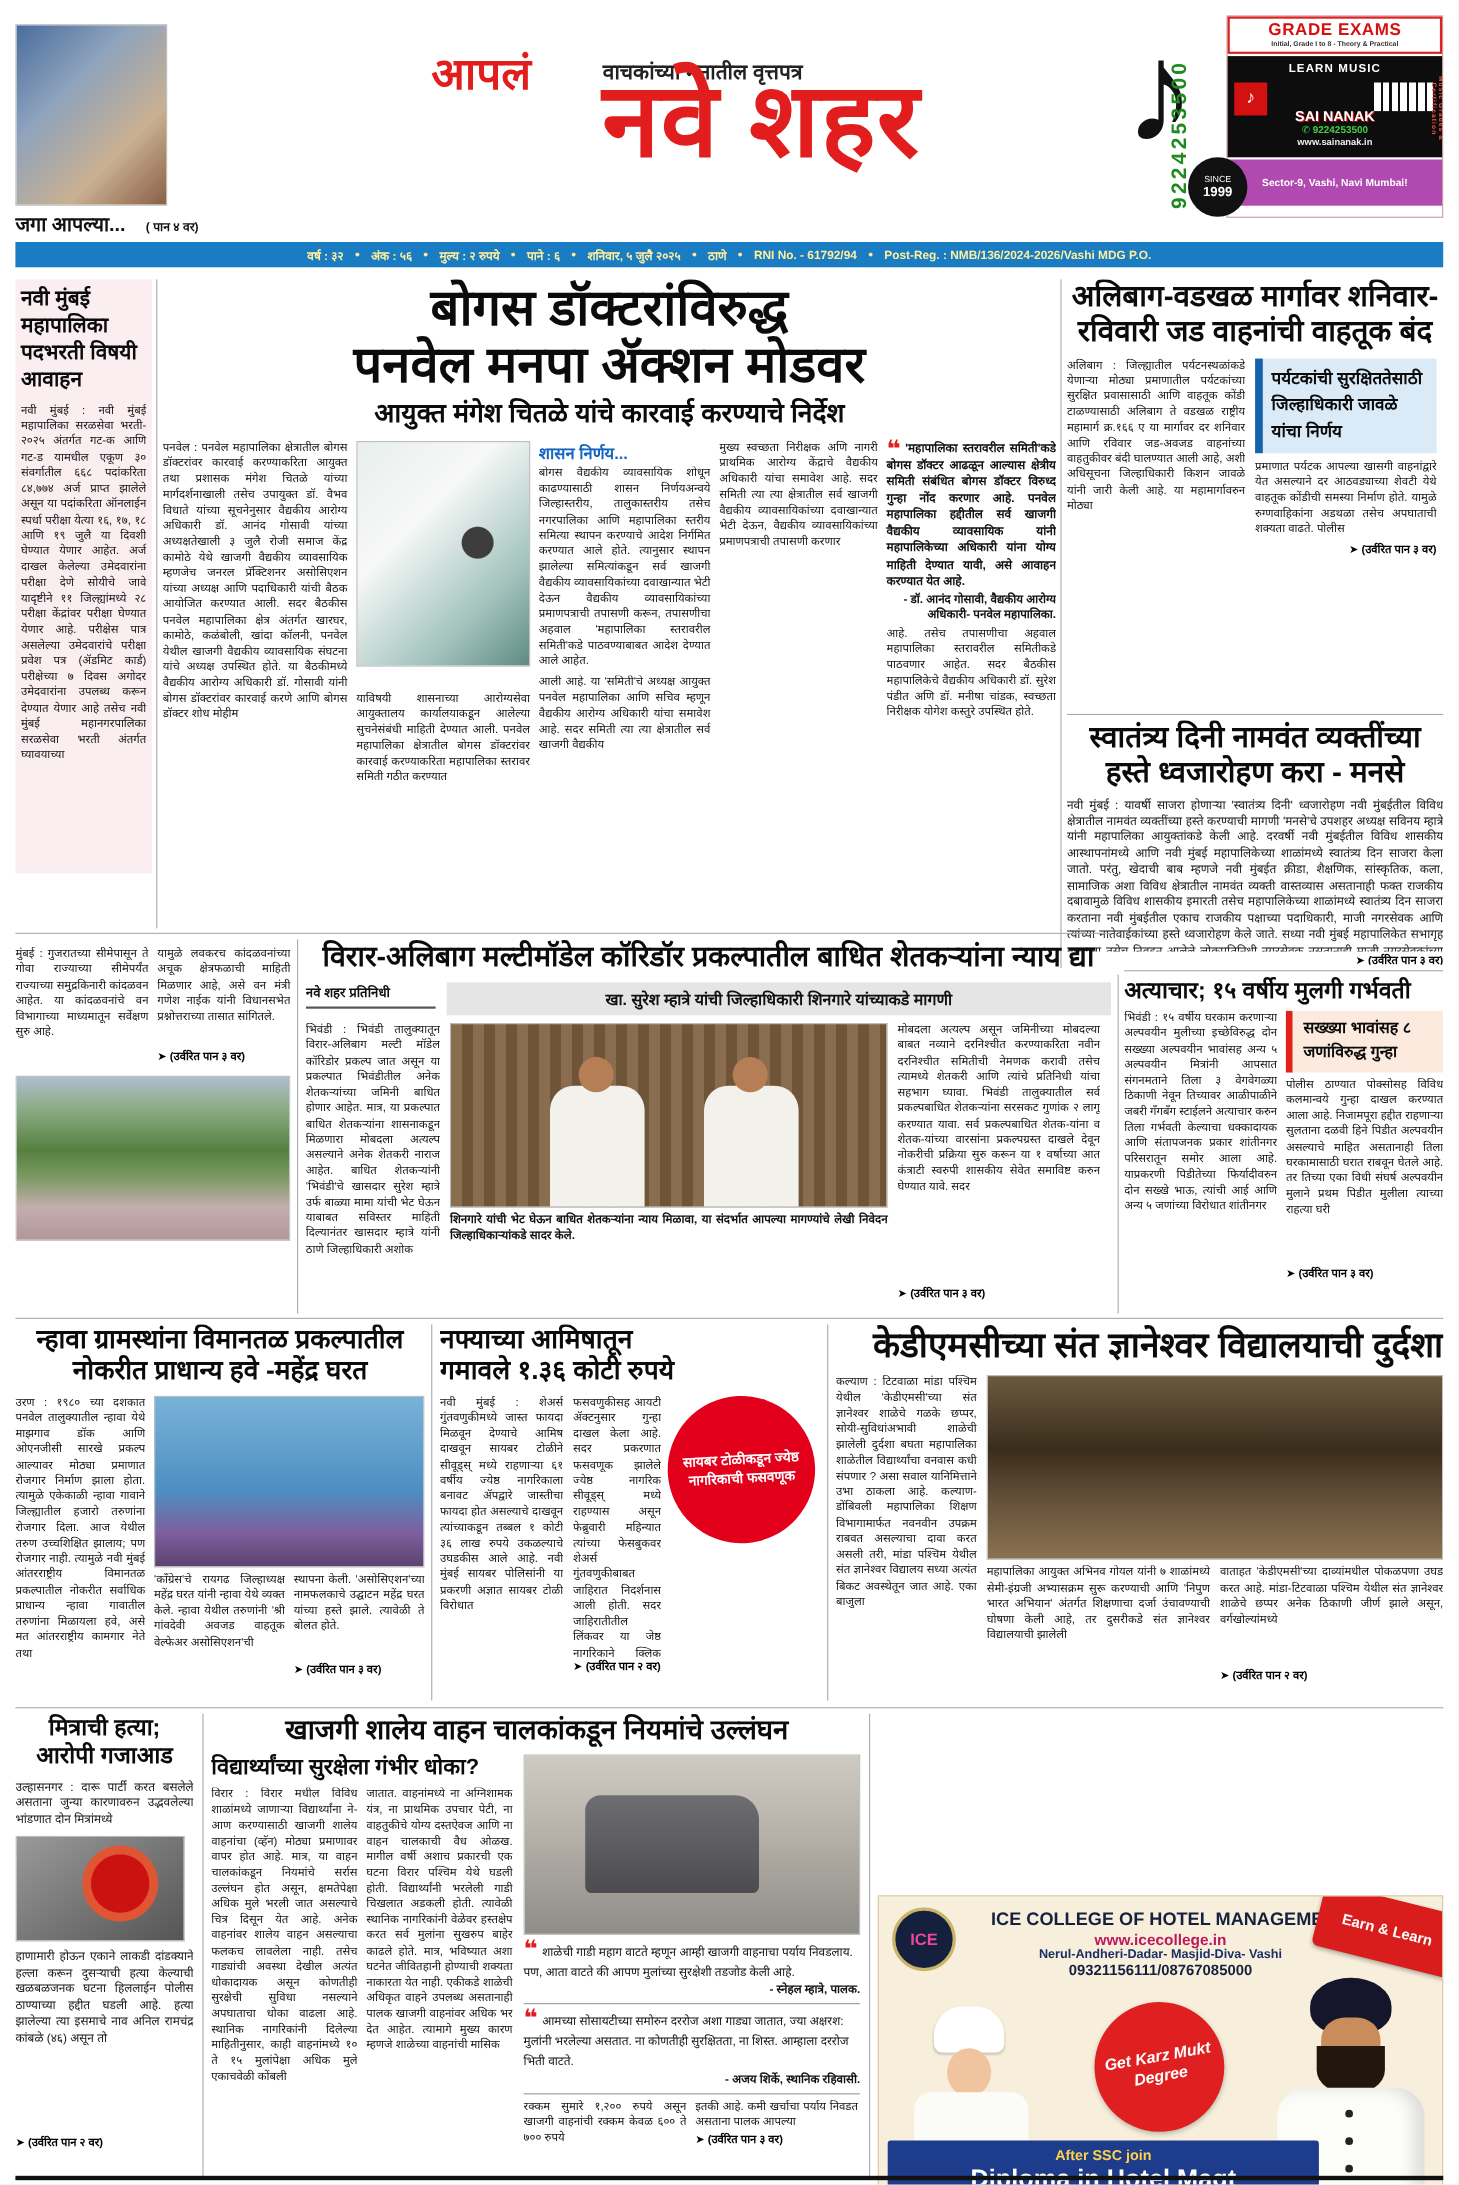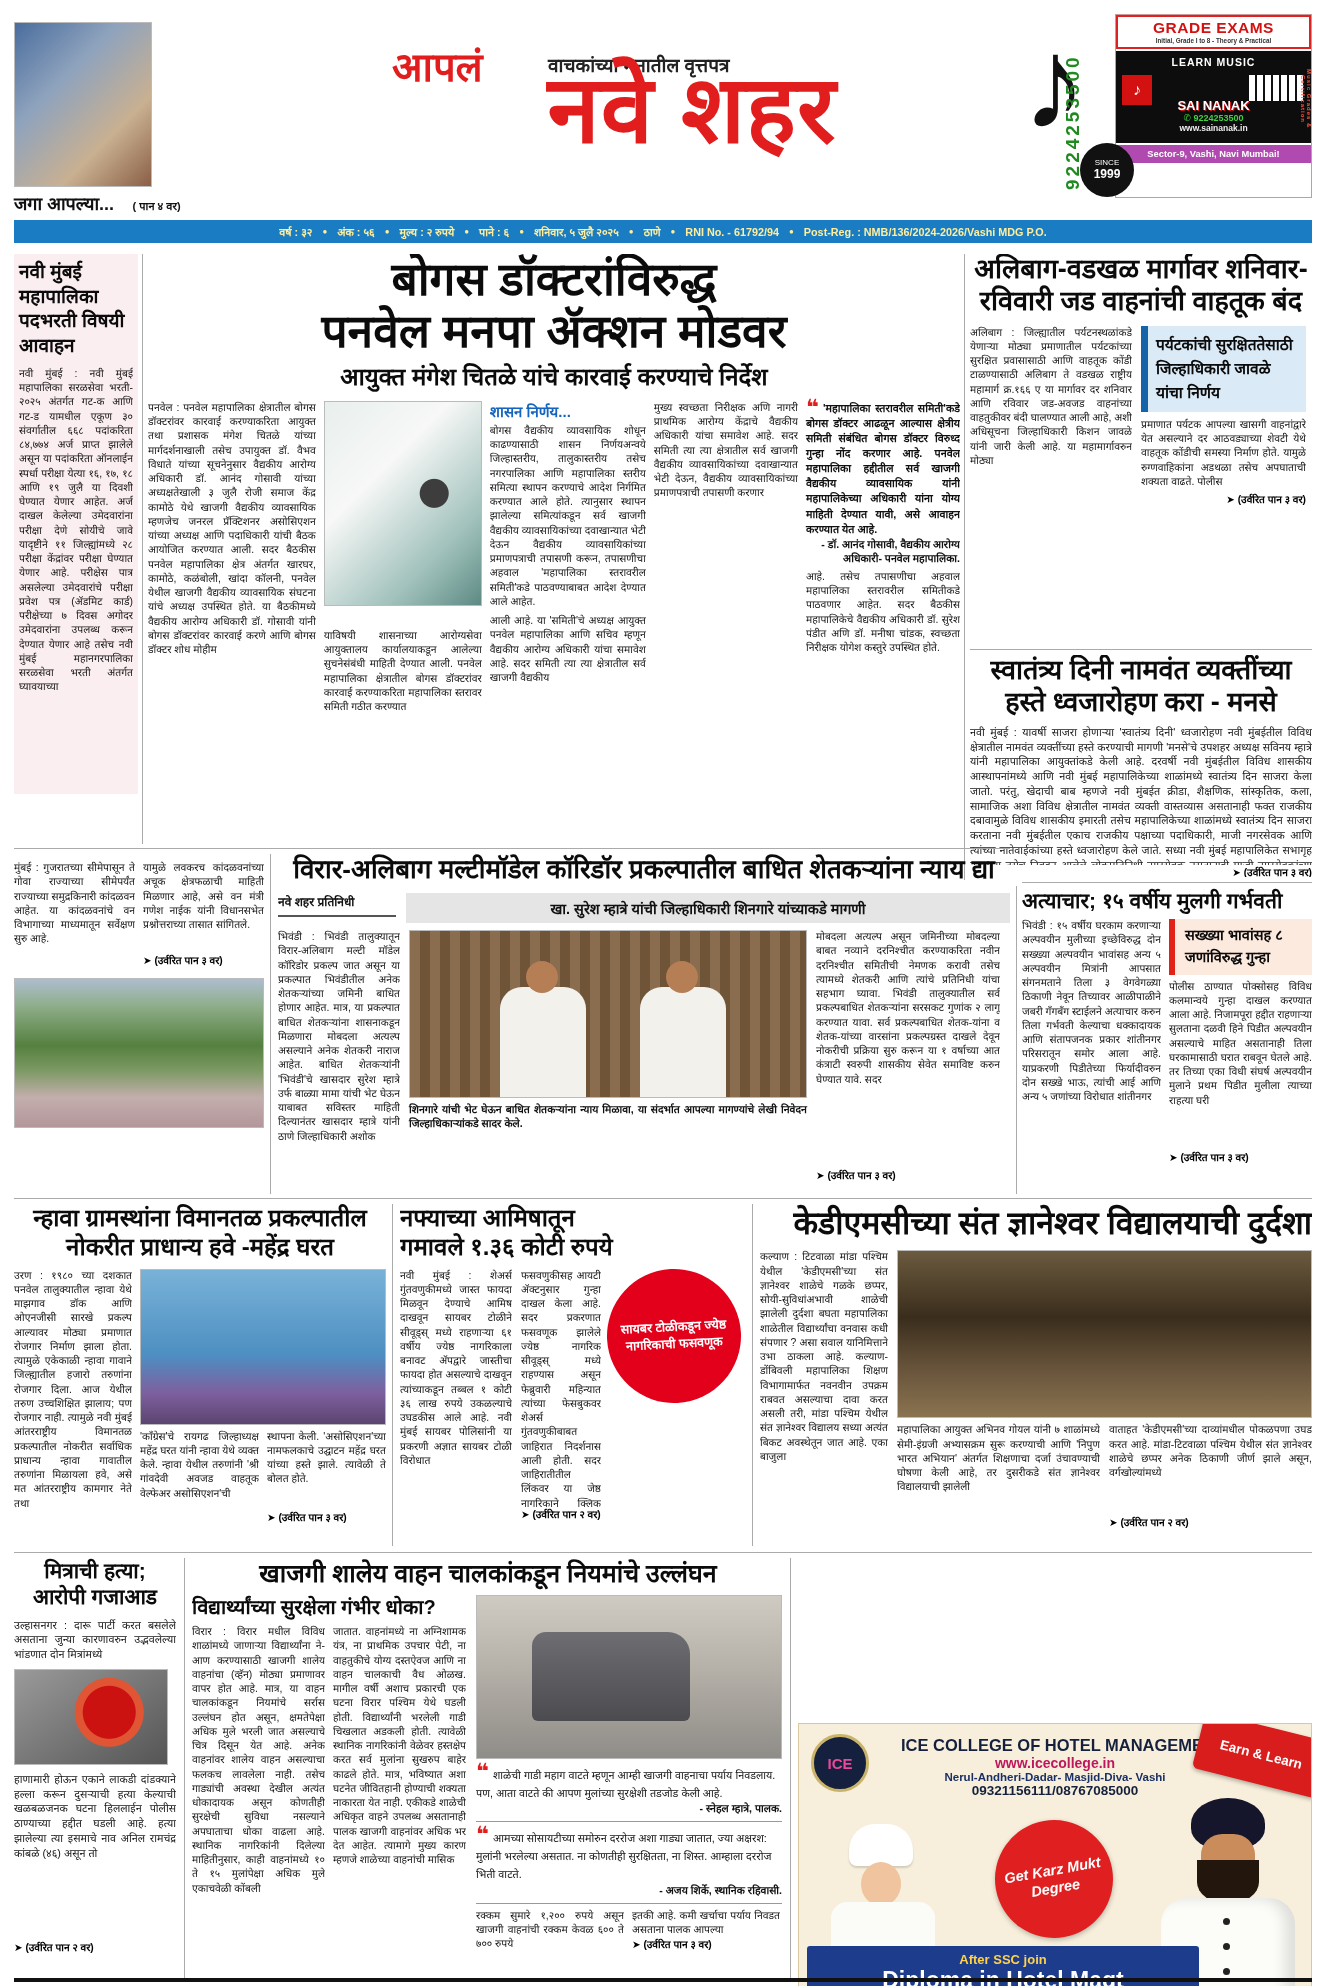--- a/index.html
+++ b/index.html
@@ -46,21 +46,21 @@
 .sai .grade .g1{color:#d41111;font-weight:800;font-size:15.5px;letter-spacing:.5px}
 .sai .grade .g2{color:#333;font-size:6.3px;font-weight:bold}
 .sai .blk{position:relative;background:#0d0d0d;height:92px;margin-top:2px;color:#fff;text-align:center;overflow:hidden}
 .sai .lm{color:#fff;font-weight:800;font-size:10.5px;padding-top:5px;letter-spacing:1px}
 .sai .rs{position:absolute;left:6px;top:24px;width:30px;height:30px;background:#d41111;color:#fff;font-size:16px;line-height:30px}
 .sai .keys{position:absolute;right:6px;top:24px;width:56px;height:26px;background:repeating-linear-gradient(90deg,#fff 0 6px,#111 6px 8px)}
 .sai .nm{margin-top:30px;font-weight:800;font-size:13px;color:#fff;text-shadow:1px 1px 0 #d41111}
 .sai .phn{color:#42d142;font-size:9px;font-weight:bold}
 .sai .web{color:#eee;font-size:8.5px;font-weight:bold}
 .sai .vert{position:absolute;right:-1px;top:4px;writing-mode:vertical-rl;font-size:6px;color:#ff5544;font-weight:bold;letter-spacing:1px}
-.sai .addr{background:#b04ab0;color:#fff;font-weight:800;font-size:9.3px;text-align:center;padding:4px 1px;margin-top:2px}
+.sai .addr{background:#b04ab0;color:#fff;font-weight:800;font-size:9.3px;text-align:center;padding:16px 1px;margin-top:2px}
 .since{position:absolute;width:54px;height:54px;border-radius:50%;background:#111;color:#fff;text-align:center;display:flex;flex-direction:column;justify-content:center;line-height:1.1}
 .since .s1{font-size:8px}.since .s2{font-size:12px;font-weight:800}
 
 .ice{background:#f7efdb;border:1px solid #d8c9a0;overflow:hidden;position:relative}
 .ice .logo{position:absolute;left:12px;top:10px;width:58px;height:58px;border-radius:50%;background:#14203d;color:#ec4899;font-weight:800;font-size:15px;display:flex;align-items:center;justify-content:center;border:3px solid #c9b46a}
 .ice .t1{color:#14203d;font-weight:800;font-size:16.5px;text-align:center;padding:12px 60px 0 76px}
 .ice .t2{color:#be185d;font-weight:800;font-size:14px;text-align:center}
 .ice .t3{color:#1a2f66;font-weight:bold;font-size:11.5px;text-align:center}
 .ice .t4{color:#14203d;font-weight:800;font-size:13.5px;text-align:center}
 .ice .ribbon{position:absolute;right:-14px;top:2px;width:128px;height:58px;background:#d91c1c;transform:rotate(14deg);color:#fff;font-weight:800;font-size:13.5px;text-align:center;display:flex;align-items:center;justify-content:center;line-height:1.2;border-radius:6px;box-shadow:0 2px 4px rgba(0,0,0,.3)}

